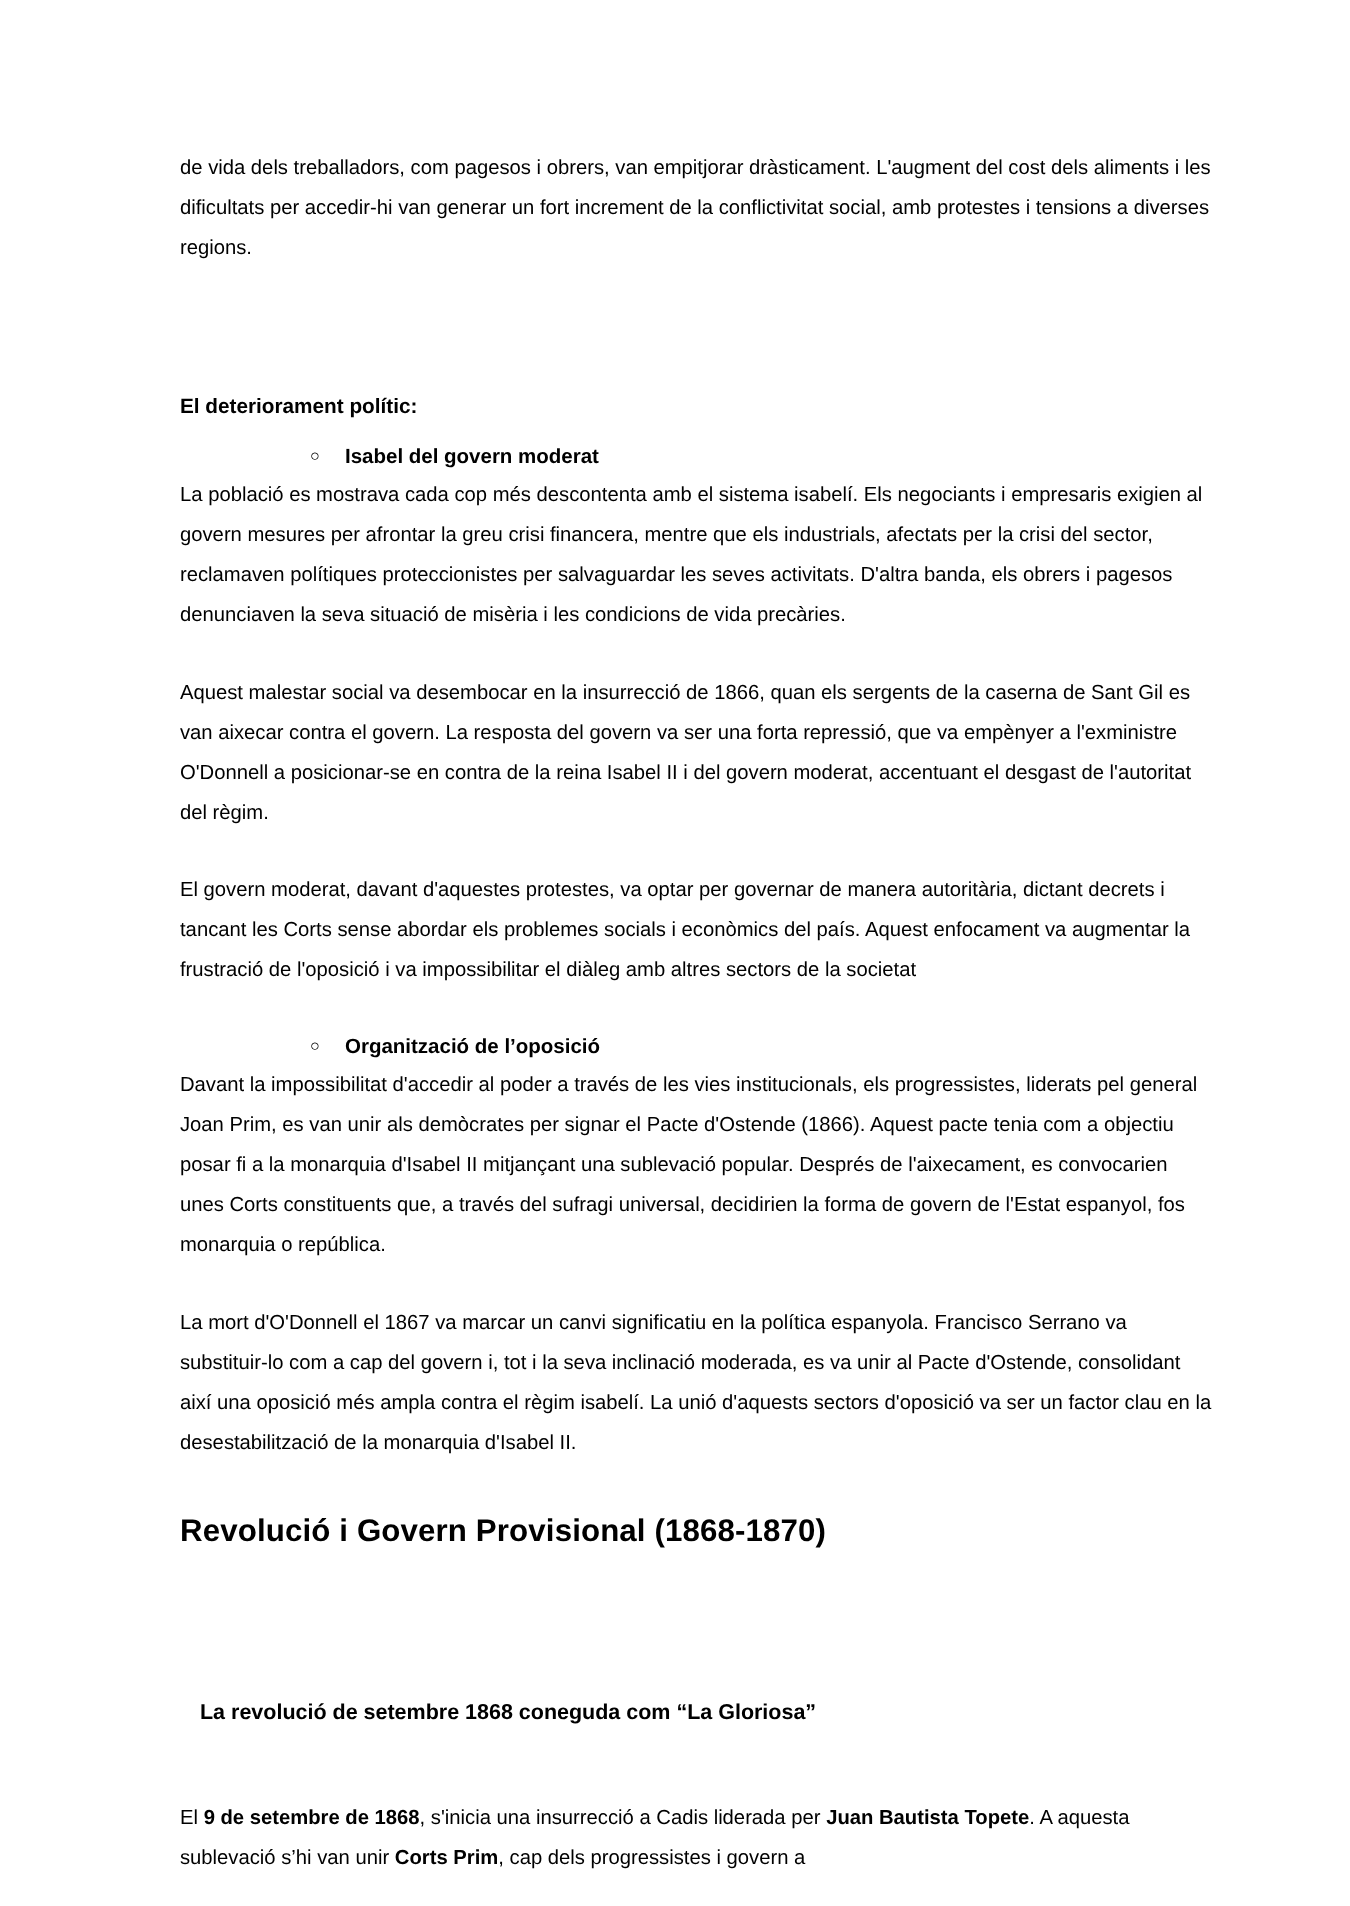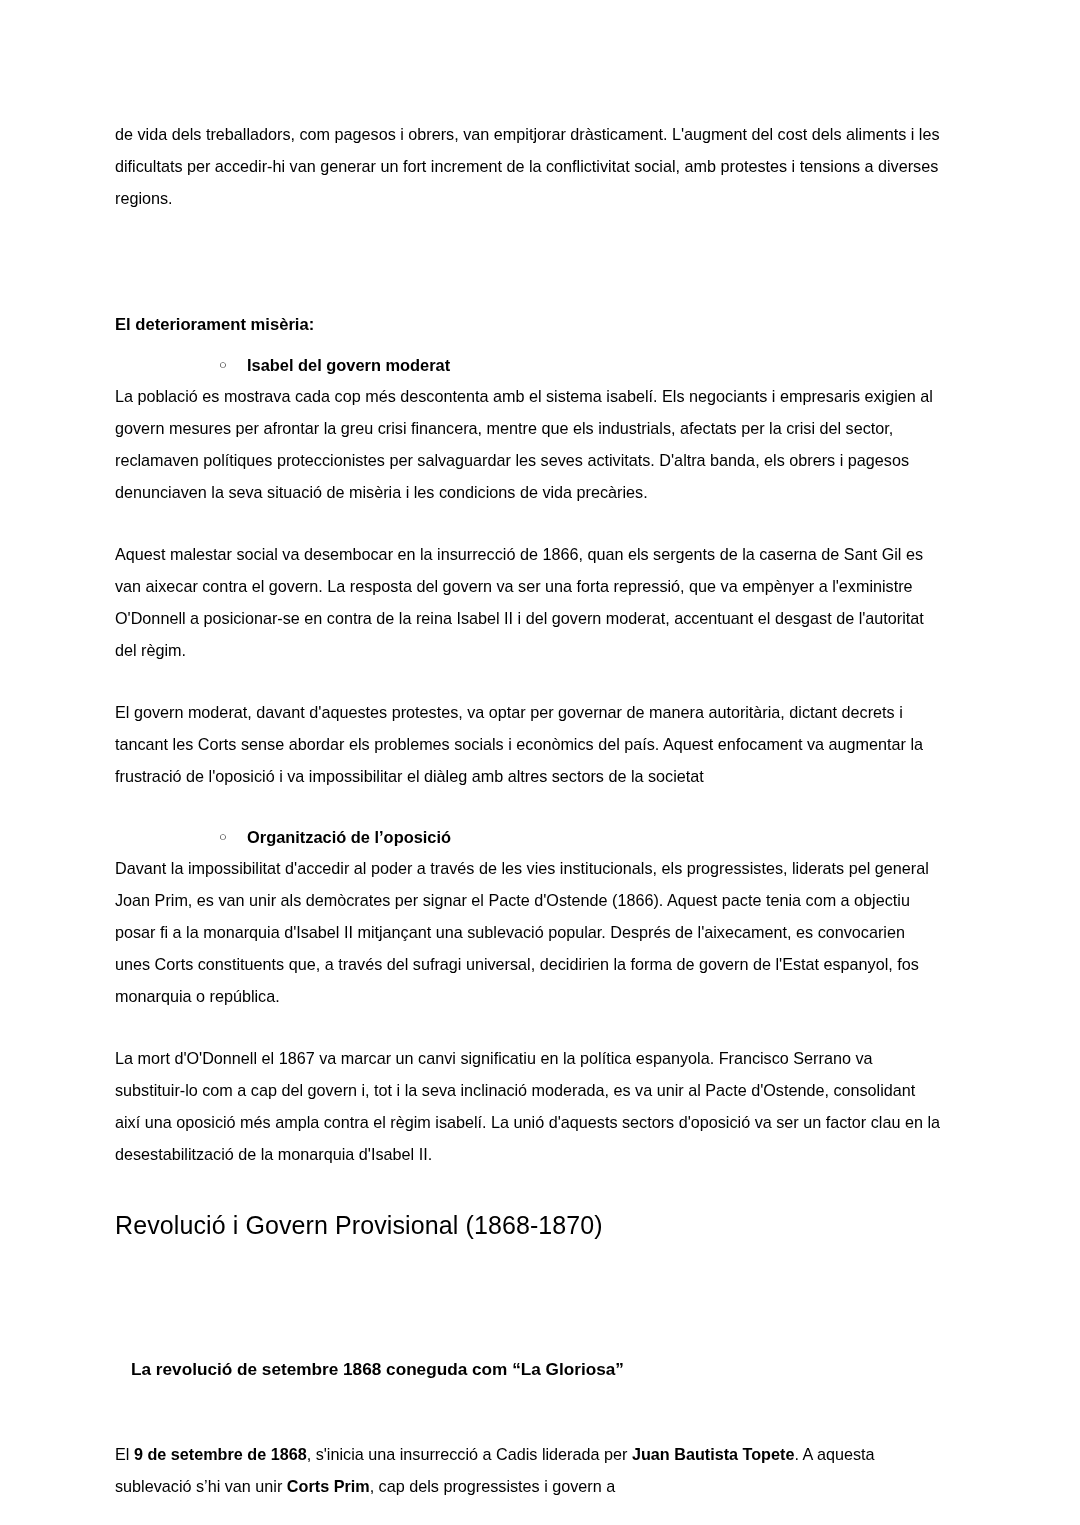--- a/index.html
+++ b/index.html
@@ -19,21 +19,21 @@
     position: relative;
     width: 1080px;
     height: 1525px;
     background: #ffffff;
     box-sizing: border-box;
     padding: 0;
     overflow: hidden;
   }
   .content {
     position: absolute;
-    left: 115px;
+    left: 144px;
     top: 118px;
     width: 826px;
   }
   p.body-text {
     margin: 0;
     font-size: 16.2px;
     line-height: 32px;
     color: #000000;
     text-align: left;
     word-spacing: 0px;
@@ -46,21 +46,21 @@
     margin: 0;
     font-size: 16.6px;
     line-height: 30px;
     font-weight: bold;
     color: #000000;
   }
   h1.major-head {
     margin: 0;
     font-size: 25px;
     line-height: 34px;
-    font-weight: normal;
+    font-weight: bold;
     color: #000000;
     letter-spacing: 0.1px;
   }
   h2.section-head {
     margin: 16px;
     font-size: 17.2px;
     line-height: 30px;
     font-weight: bold;
     color: #000000;
   }
@@ -91,21 +91,21 @@
 </head>
 <body>
 
 <div class="page">
   <div class="content">
 
     <p class="body-text">de vida dels treballadors, com pagesos i obrers, van empitjorar dràsticament. L'augment del cost dels aliments i les dificultats per accedir-hi van generar un fort increment de la conflictivitat social, amb protestes i tensions a diverses regions.</p>
 
     <div class="spacer-xl"></div>
 
-    <h3 class="sub-head">El deteriorament misèria:</h3>
+    <h3 class="sub-head">El deteriorament polític:</h3>
 
     <div class="spacer-xs"></div>
 
     <ul class="bullet-list">
       <li class="bullet-item">
         <span class="bullet-marker">○</span>
         <span>Isabel del govern moderat</span>
       </li>
     </ul>
 

